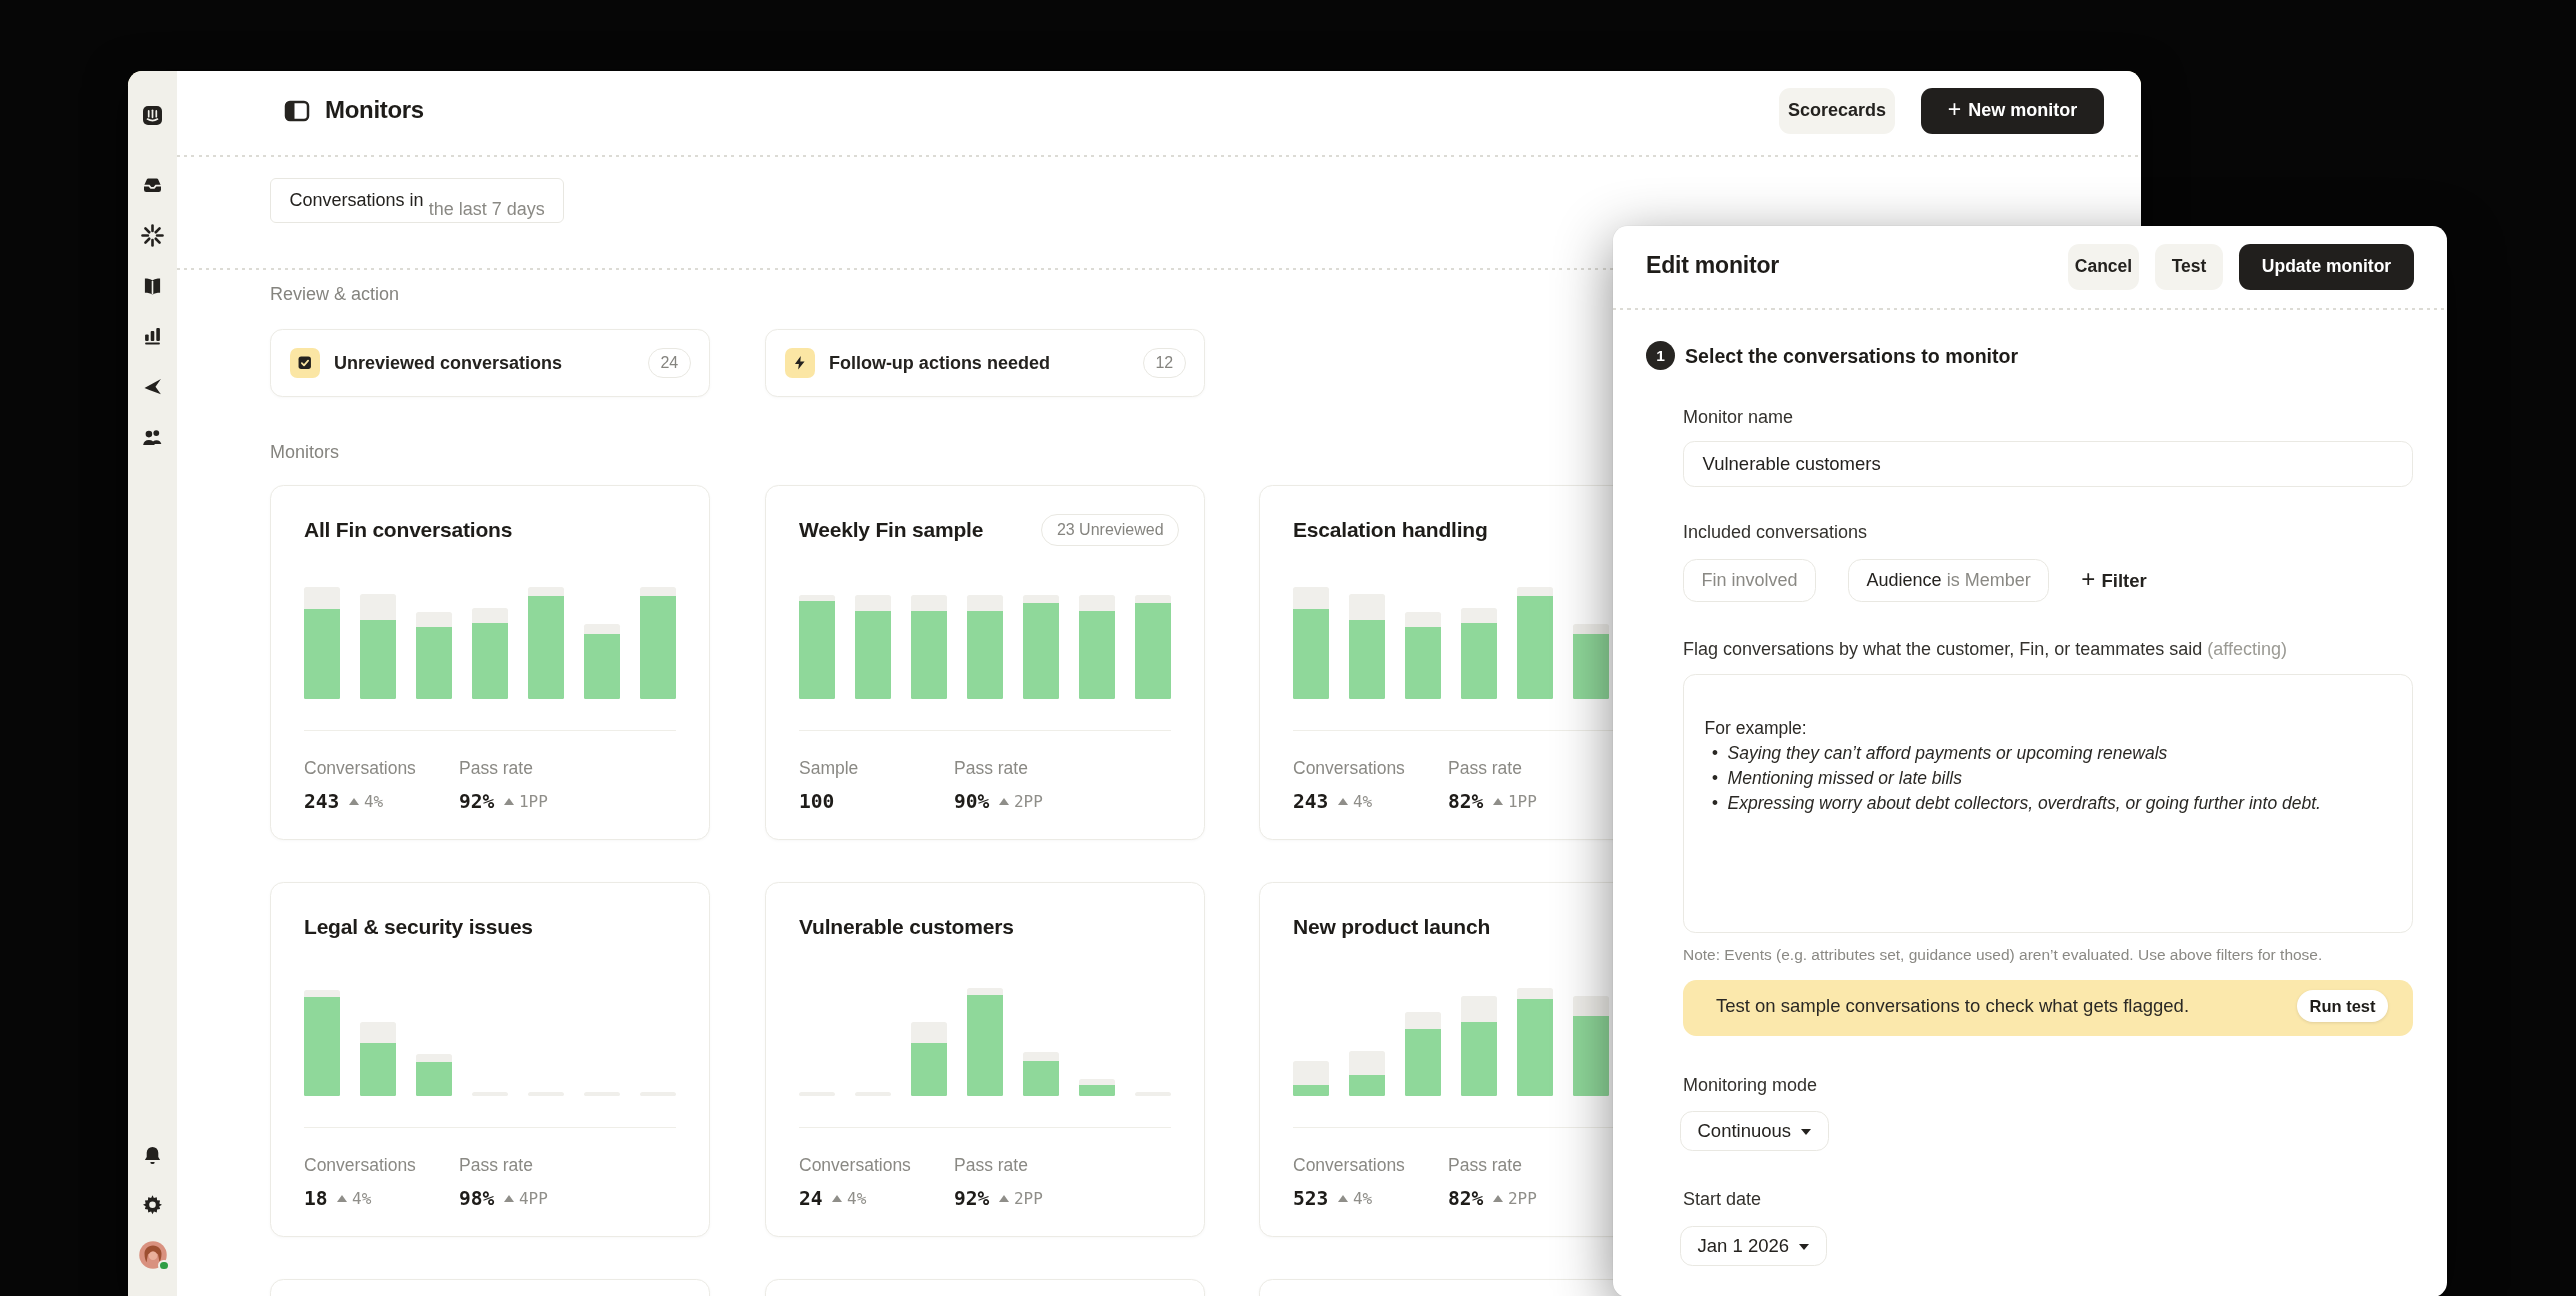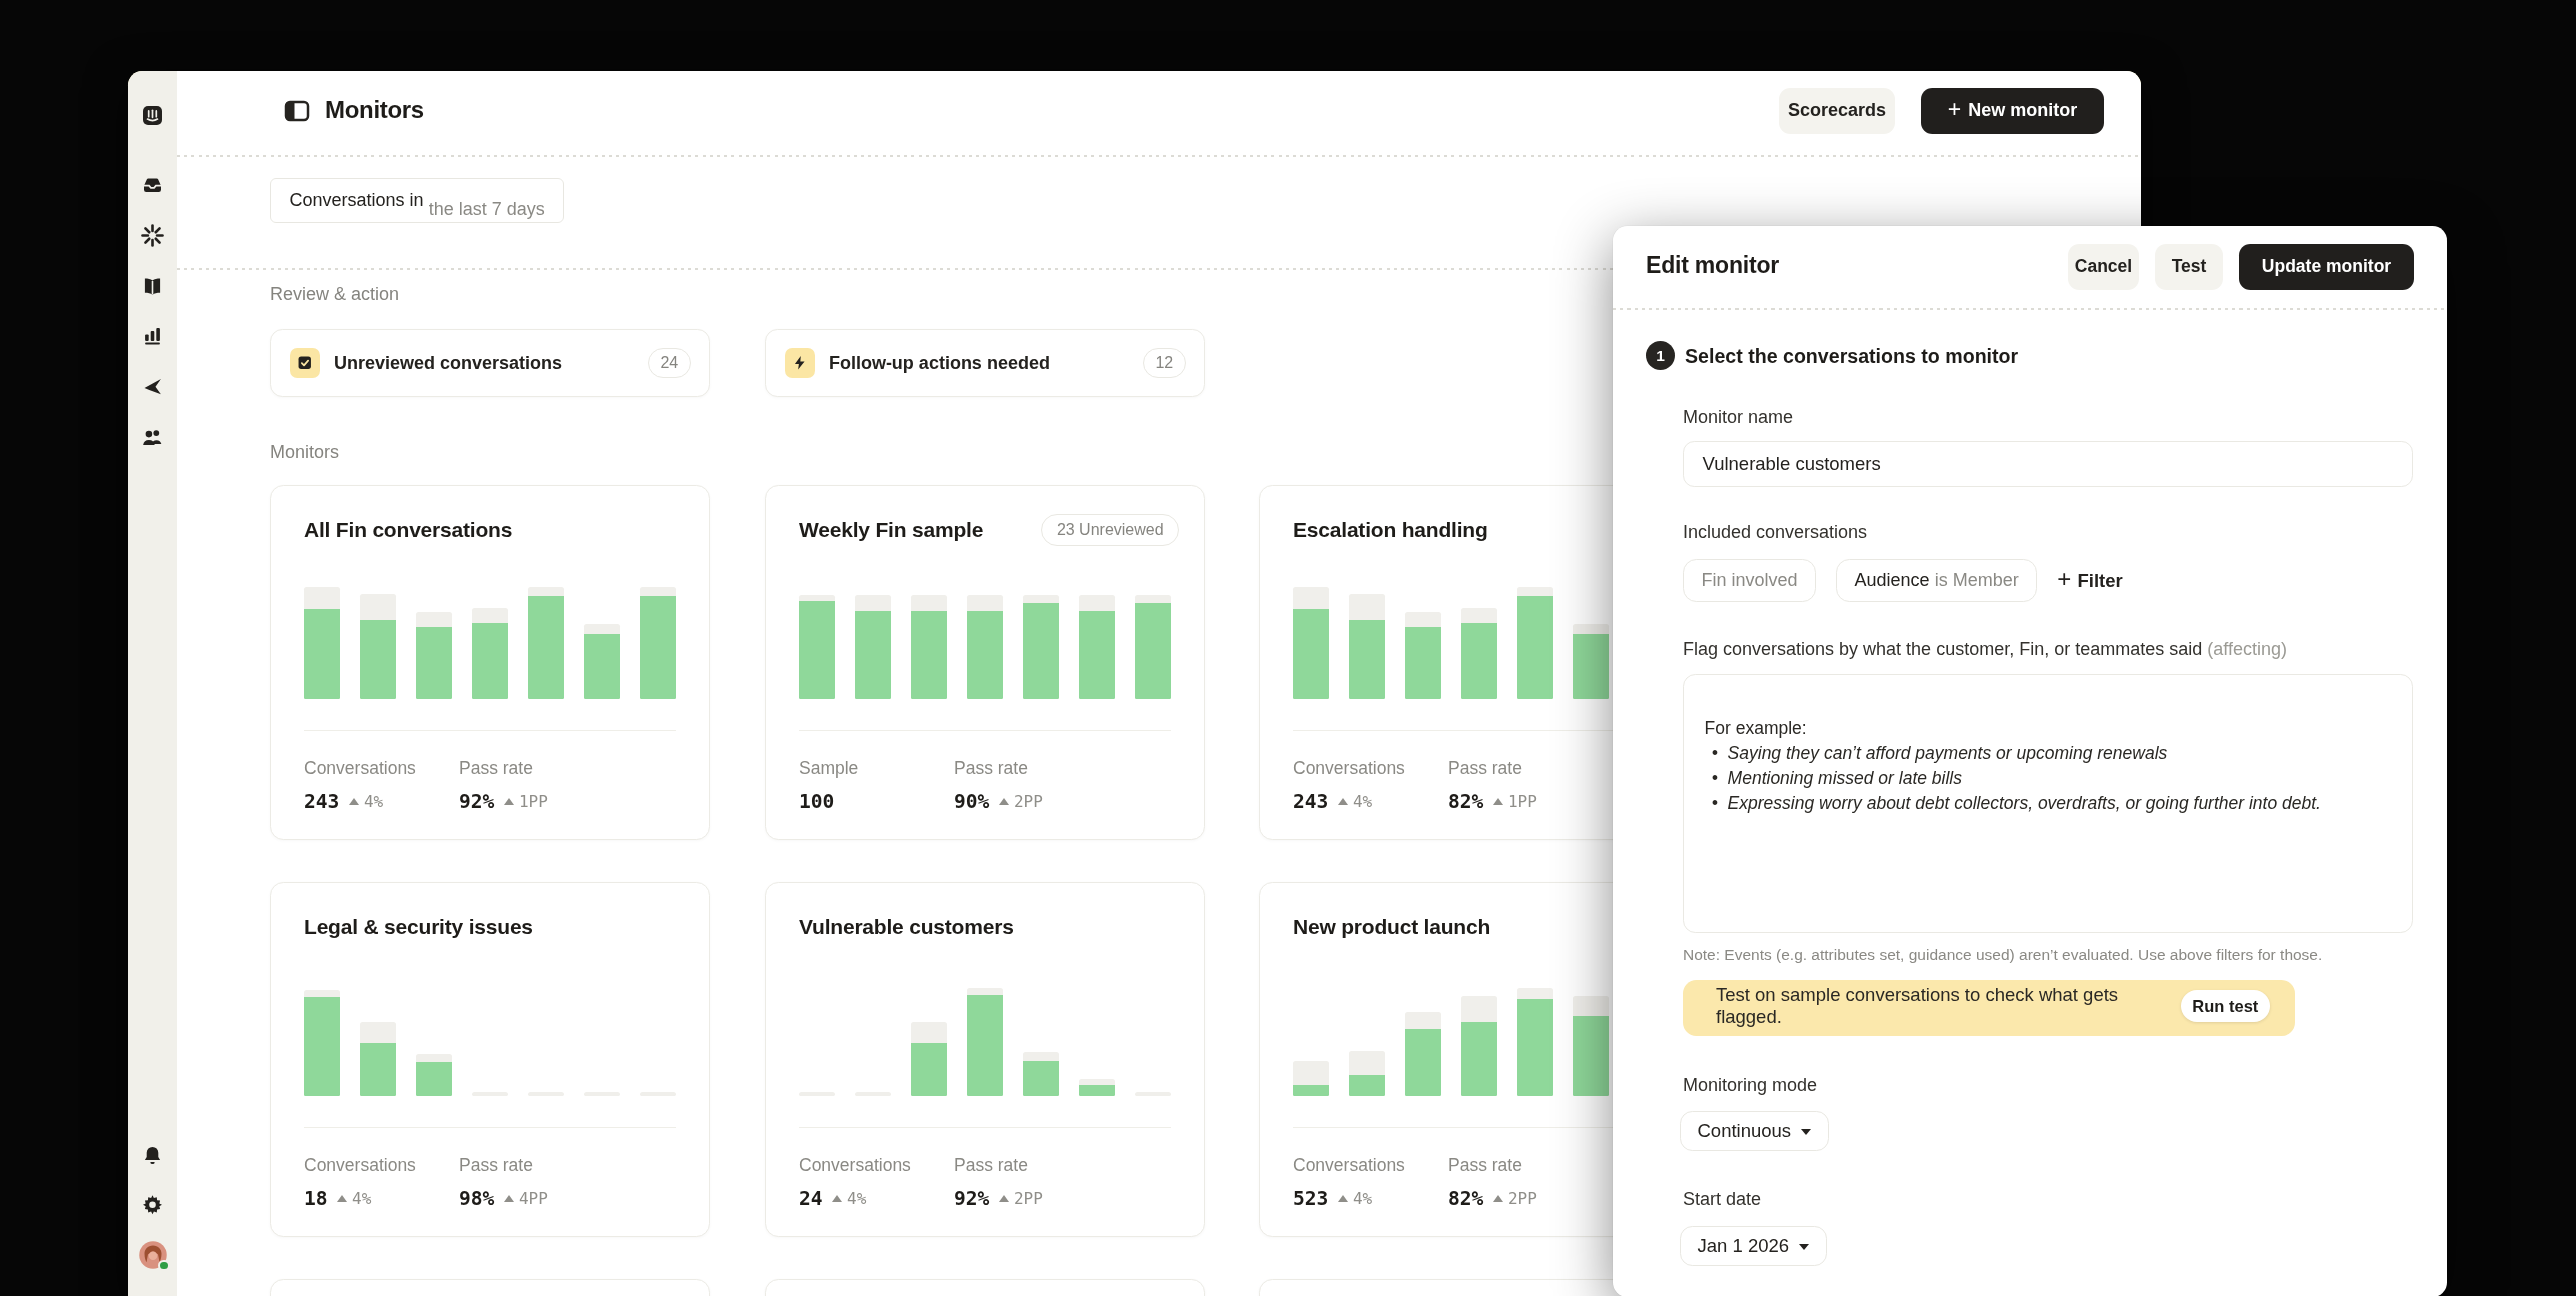--- a/index.html
+++ b/index.html
@@ -93,37 +93,37 @@
                  font-size:15.5px; font-weight:700; }
   .step-label { position:absolute; left:72px; top:119px; font-size:19.6px; font-weight:700; color:#1E1C19; }
 
   .field-label { position:absolute; left:70px; font-size:18px; color:#33312D; }
   .optional { color:#9B9A94; }
 
   .name-input { position:absolute; left:70px; top:215px; width:730px; height:46px; border:1px solid #EAE9E3;
                 border-radius:11.3px; display:flex; align-items:center; padding:0 18.5px; font-size:18.5px; color:#24221F;
                 background:#fff; }
 
-  .chips-row { position:absolute; left:70px; top:333px; height:43px; display:flex; align-items:center; gap:20px; }
+  .chips-row { position:absolute; left:70px; top:333px; height:43px; display:flex; align-items:center; gap:32px; }
   .chip { height:43px; padding:0 17.5px; border:1px solid #E9E8E2; border-radius:13.4px; display:flex;
           align-items:center; font-size:18px; background:#fff; cursor:pointer; white-space:nowrap; }
   .chip .muted { color:#8A8984; } .chip .bold { color:#24221F; margin-right:5.2px; }
   .add-filter { display:flex; align-items:center; gap:6.2px; font-size:18.5px; font-weight:700; color:#24221F; cursor:pointer; }
   .add-filter .plus-glyph { font-size:24px; font-weight:400; }
 
   .flag-box { position:absolute; left:70px; top:448px; width:730px; height:259px; border:1px solid #EAE9E3;
               border-radius:12.4px; padding:15.5px 20.6px; font-size:17.5px; line-height:25px; color:#2A2824; background:#fff; }
   .flag-box .gapline { height:25px; }
   .flag-box ul { list-style:none; margin-top:0;font-style:italic; }
   .flag-box li { padding-left:23px; position:relative; }
   .flag-box li::before { content:"•"; position:absolute; left:7.2px; }
 
   .note-text { position:absolute; left:70px; top:720px; font-size:15.5px; color:#8A8984; }
 
-  .banner { position:absolute; left:70px; top:754px; width:612px; height:56px; background:#FBE8AC;
+  .banner { position:absolute; left:70px; top:754px; width:730px; height:56px; background:#FBE8AC;
             border-radius:13.4px; display:flex; align-items:center; padding:0 25px 4px 33px; }
   .banner-text { font-size:18.5px; color:#2A2824; flex:1 1 auto; }
   .run-test { width:91px; height:32px; background:#fff; border-radius:16px; display:flex; align-items:center;
               justify-content:center; font-size:16.5px; font-weight:700; color:#1E1C19;
               box-shadow:0 1px 3.1px rgba(30,28,24,.12); cursor:pointer; }
 
   .dd-chip { position:absolute; height:40px; padding:0 16.5px; border:1px solid #E9E8E2; border-radius:12.4px;
              display:flex; align-items:center; gap:10.3px; font-size:18.5px; color:#24221F; background:#fff; cursor:pointer; }
   .chev { width:0; height:0; border-left:5.7px solid transparent; border-right:5.7px solid transparent;
           border-top:6.7px solid #24221F; margin-top:2.1px; }

